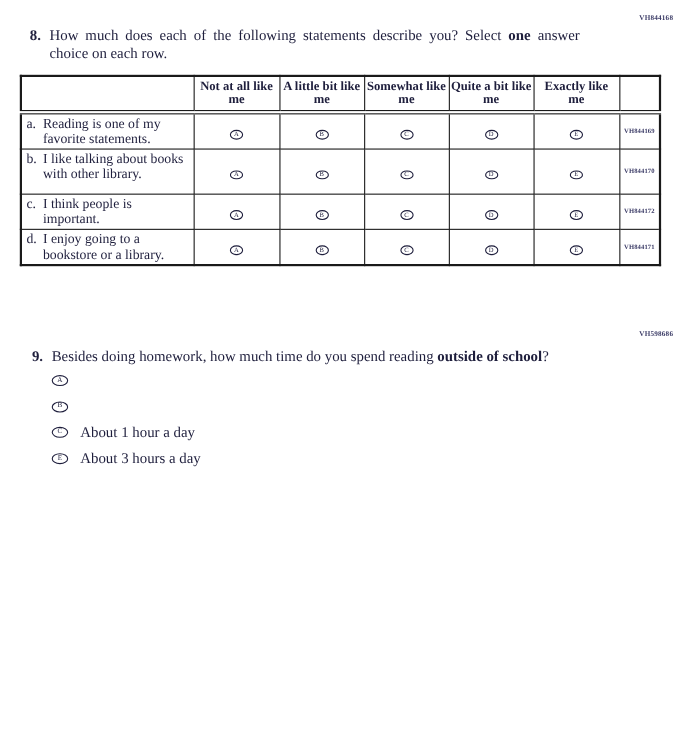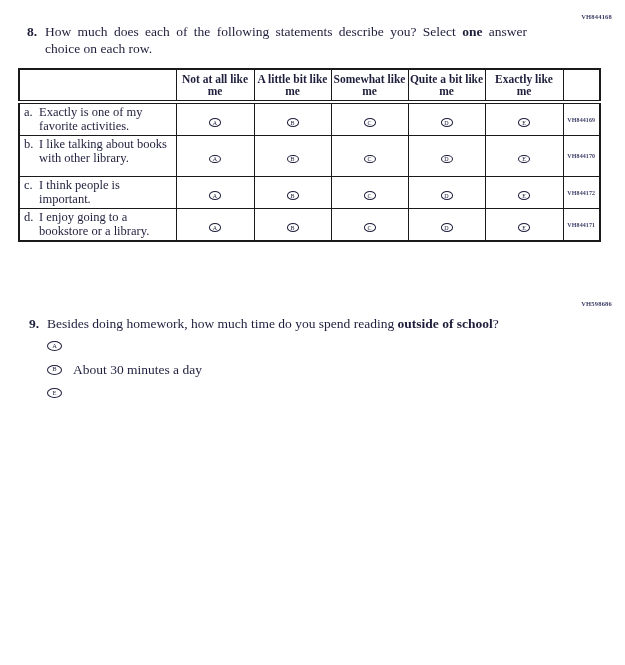--- a/index.html
+++ b/index.html
@@ -155,21 +155,21 @@
         <th>Quite a bit like me</th>
         <th>Exactly like me</th>
         <th></th>
       </tr>
     </thead>
     <tbody>
       <tr style="height:33px">
         <td class="stmt-cell">
           <div class="stmt">
             <span class="stmt-prefix">a.</span>
-            <span class="stmt-text">Exactly is one of my favorite activities.</span>
+            <span class="stmt-text">Reading is one of my favorite statements.</span>
           </div>
         </td>
         <td class="bubble-cell"><span class="bubble">A</span></td>
         <td class="bubble-cell"><span class="bubble">B</span></td>
         <td class="bubble-cell"><span class="bubble">C</span></td>
         <td class="bubble-cell"><span class="bubble">D</span></td>
         <td class="bubble-cell"><span class="bubble">E</span></td>
         <td class="code-cell">VH844169</td>
       </tr>
       <tr style="height:41px">
@@ -223,20 +223,24 @@
     <span class="qnum">9.</span>
     <div class="qtext"><span>Besides doing homework, how much time do you spend reading </span><b>outside of school</b><span>?</span></div>
   </div>
 
   <div class="options">
     <div class="option">
       <span class="bubble">A</span>
     </div>
     <div class="option">
       <span class="bubble">B</span>
-      <span class="option-label">About 30 minutes a day</span>
+    </div>
+    <div class="option">
+      <span class="bubble">C</span>
+      <span class="option-label">About 1 hour a day</span>
     </div>
     <div class="option">
       <span class="bubble">E</span>
+      <span class="option-label">About 3 hours a day</span>
     </div>
   </div>
 
 </div>
 
 </body></html>

